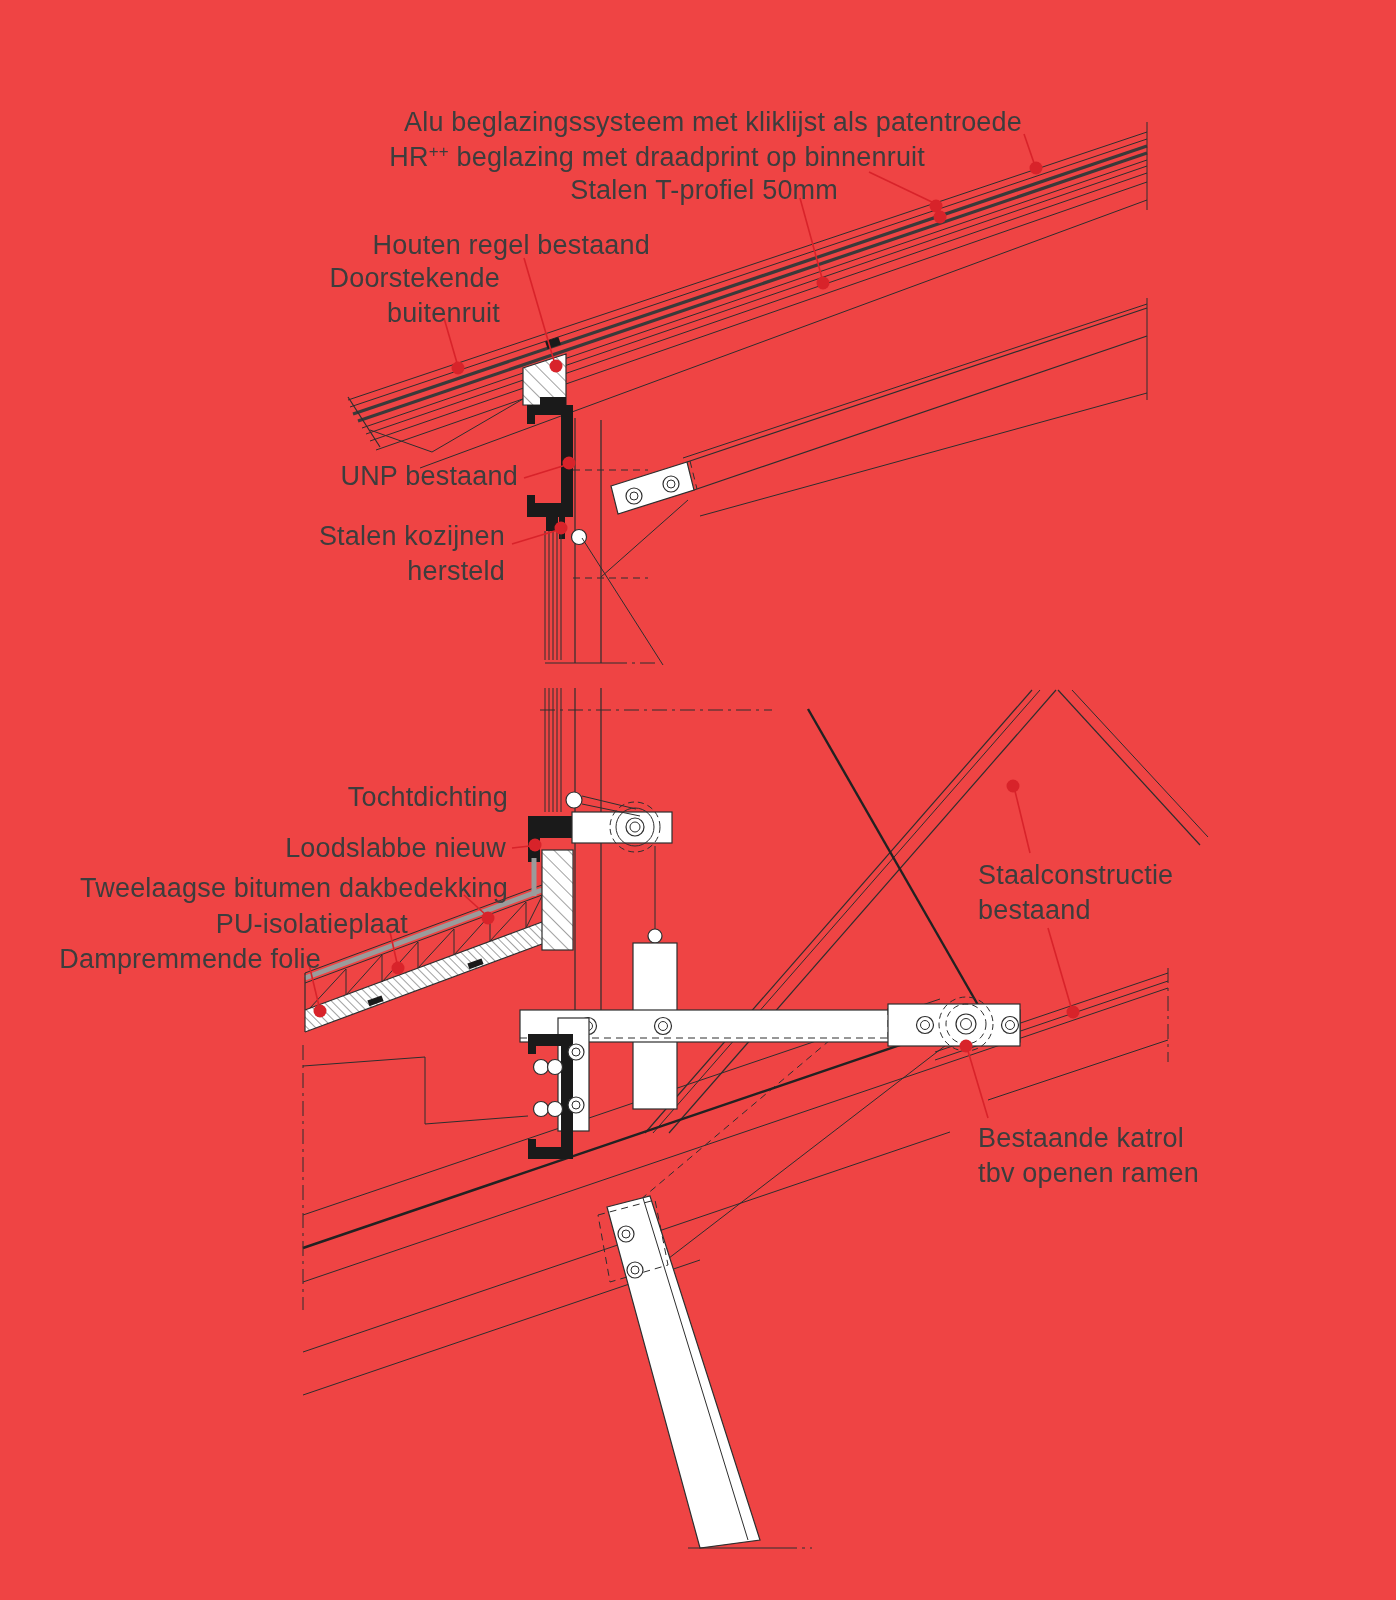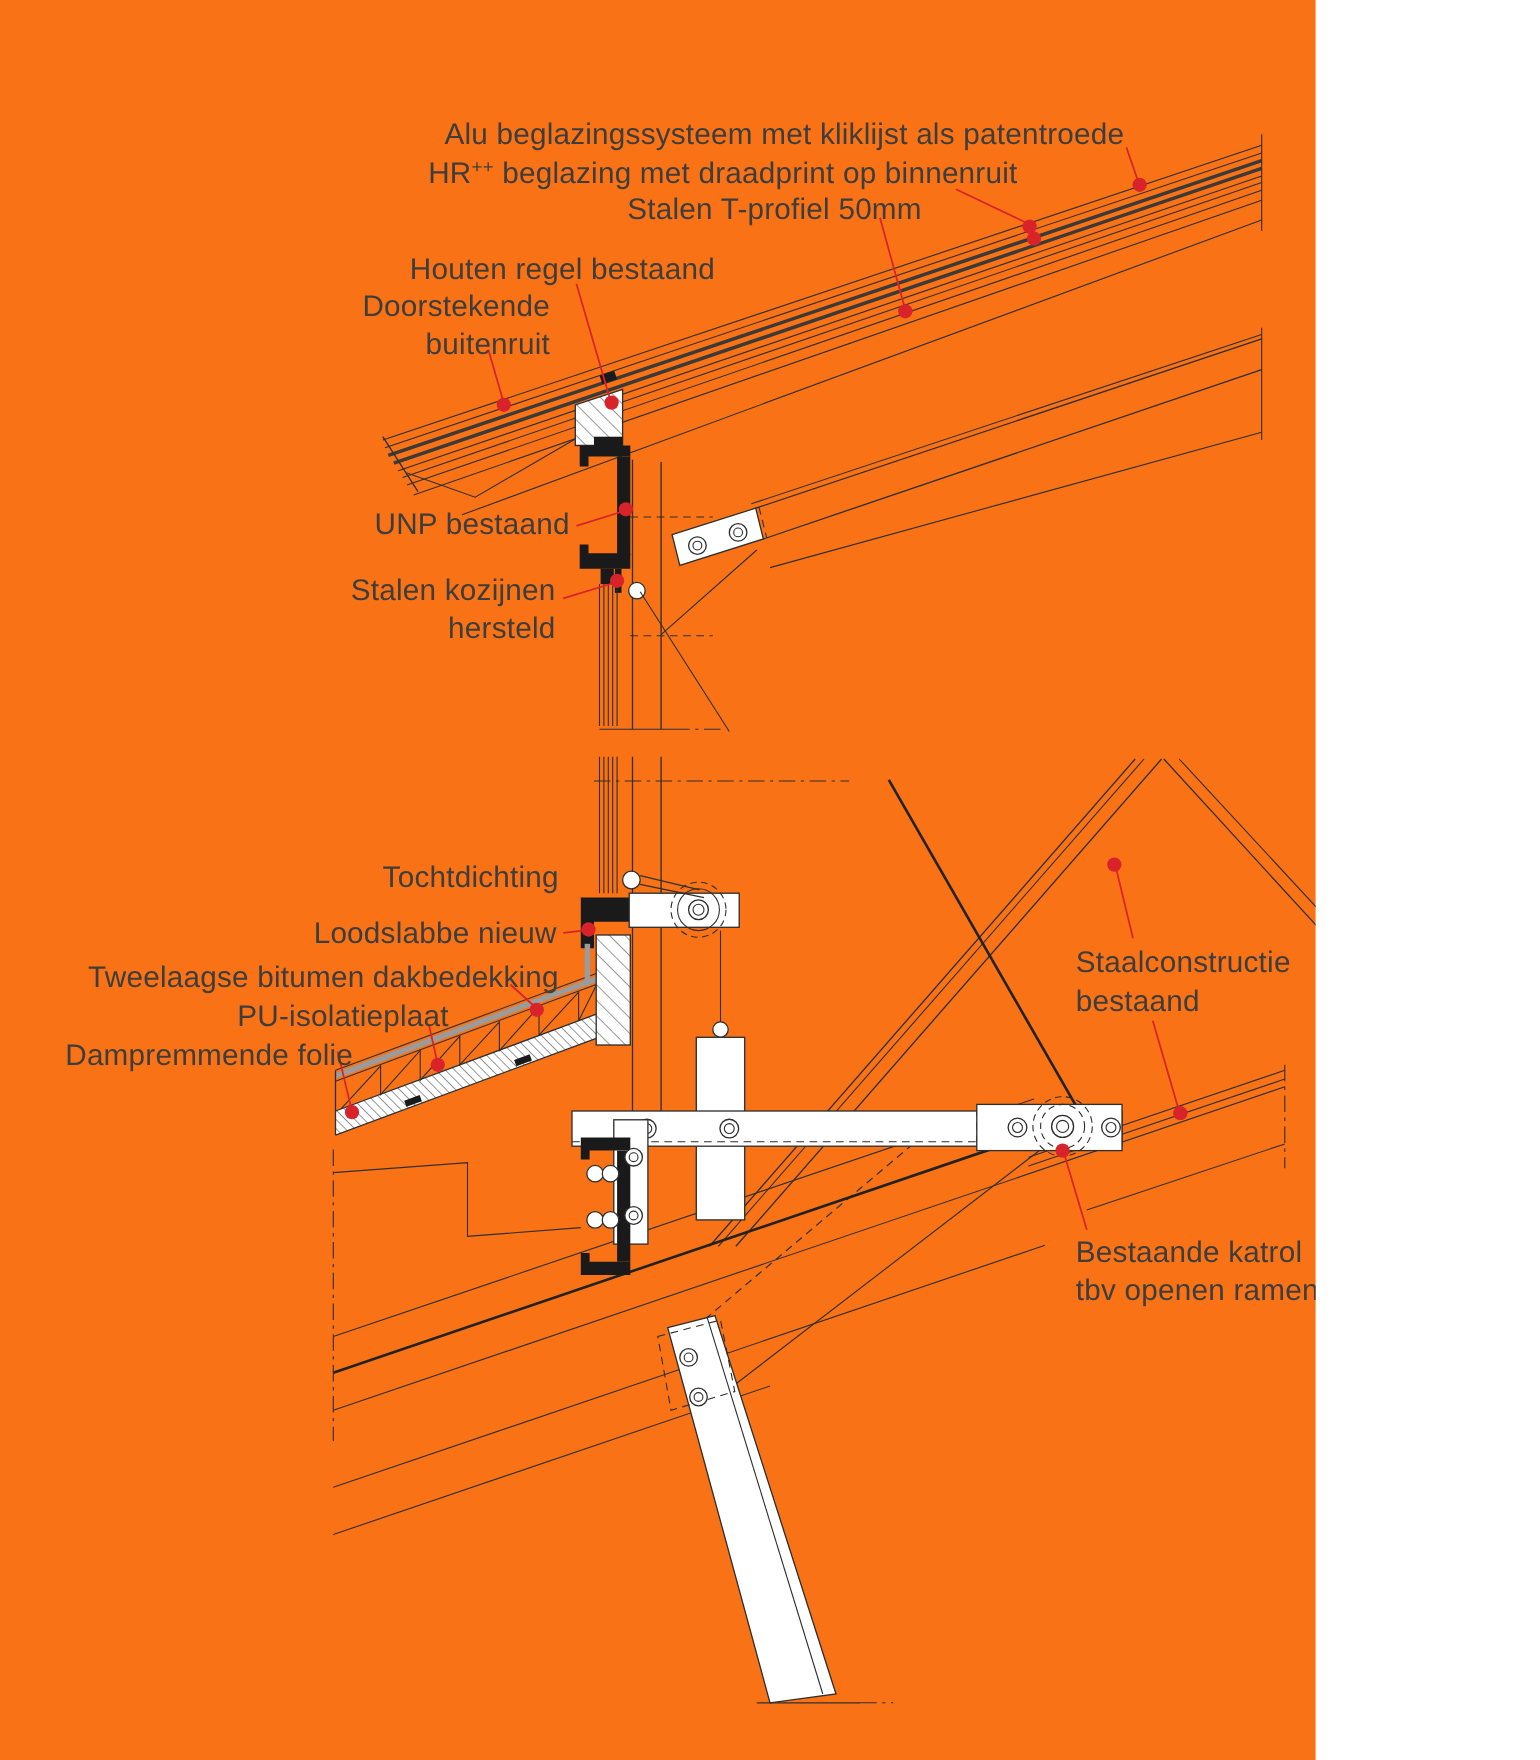--- a/index.html
+++ b/index.html
@@ -1,16 +1,16 @@
 <!DOCTYPE html>
 <html><head>
 <meta charset="utf-8">
 <style>
   html,body{margin:0;padding:0;background:#ffffff;}
-  .stage{position:relative;width:1196px;height:1600px;background:#f97316;overflow:hidden;
+  .stage{position:relative;width:1396px;height:1600px;background:#ef4444;overflow:hidden;
          font-family:"Liberation Sans", sans-serif;}
   svg{display:block}
   text{font-family:"Liberation Sans", sans-serif;font-size:27px;fill:#3d3d3d;letter-spacing:.2px}
   .sup{font-size:17px}
   .ln{stroke:#2e2e2e;stroke-width:1.2;fill:none}
   .lnthin{stroke:#2e2e2e;stroke-width:1;fill:none}
   .lnthick{stroke:#3a3a3a;stroke-width:3.2;fill:none}
   .lnheavy{stroke:#222;stroke-width:2.4;fill:none}
   .white{fill:#ffffff;stroke:#2e2e2e;stroke-width:1.2}
   .blk{fill:#1a1a1a;stroke:none}

